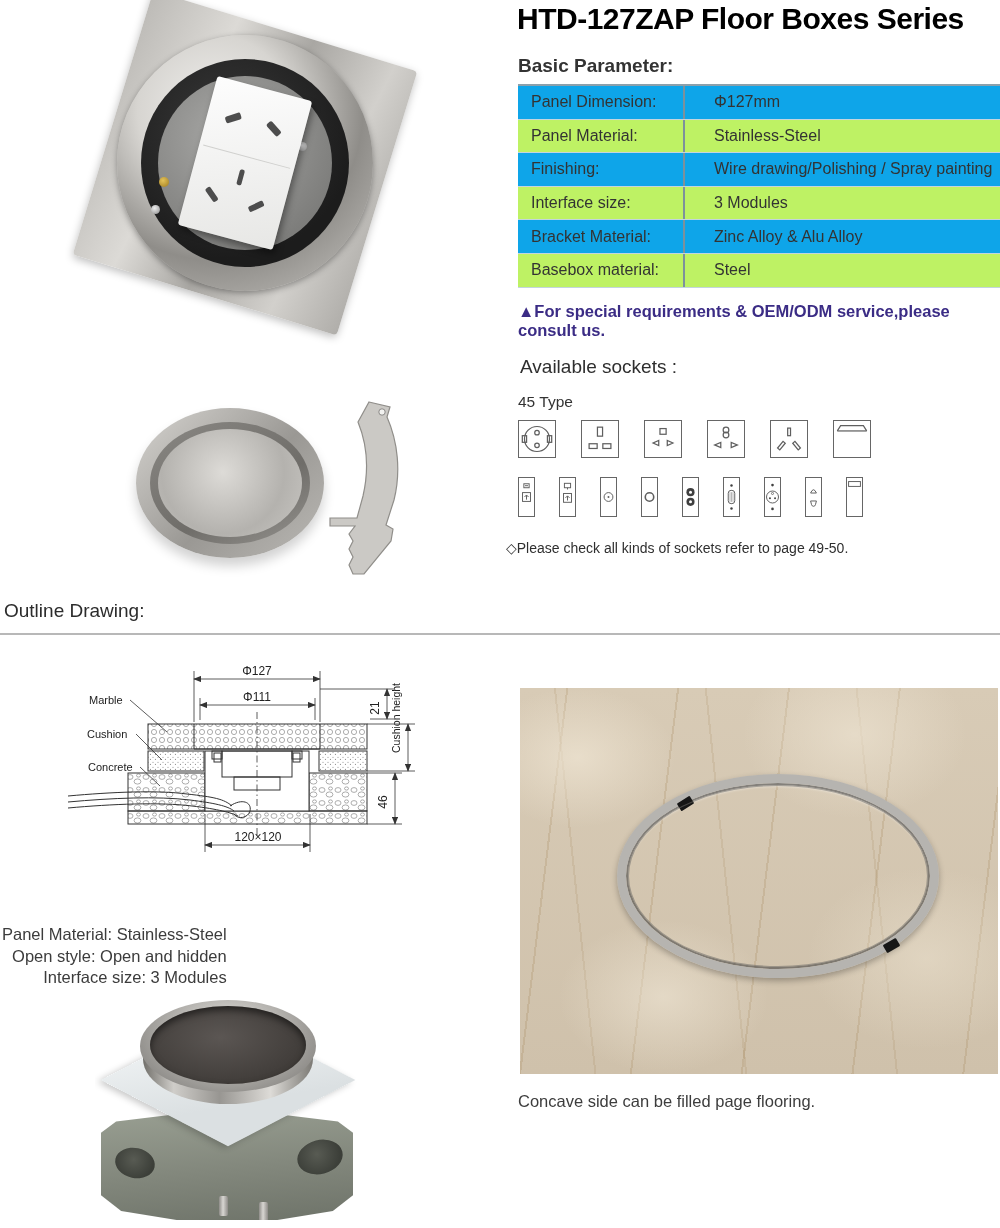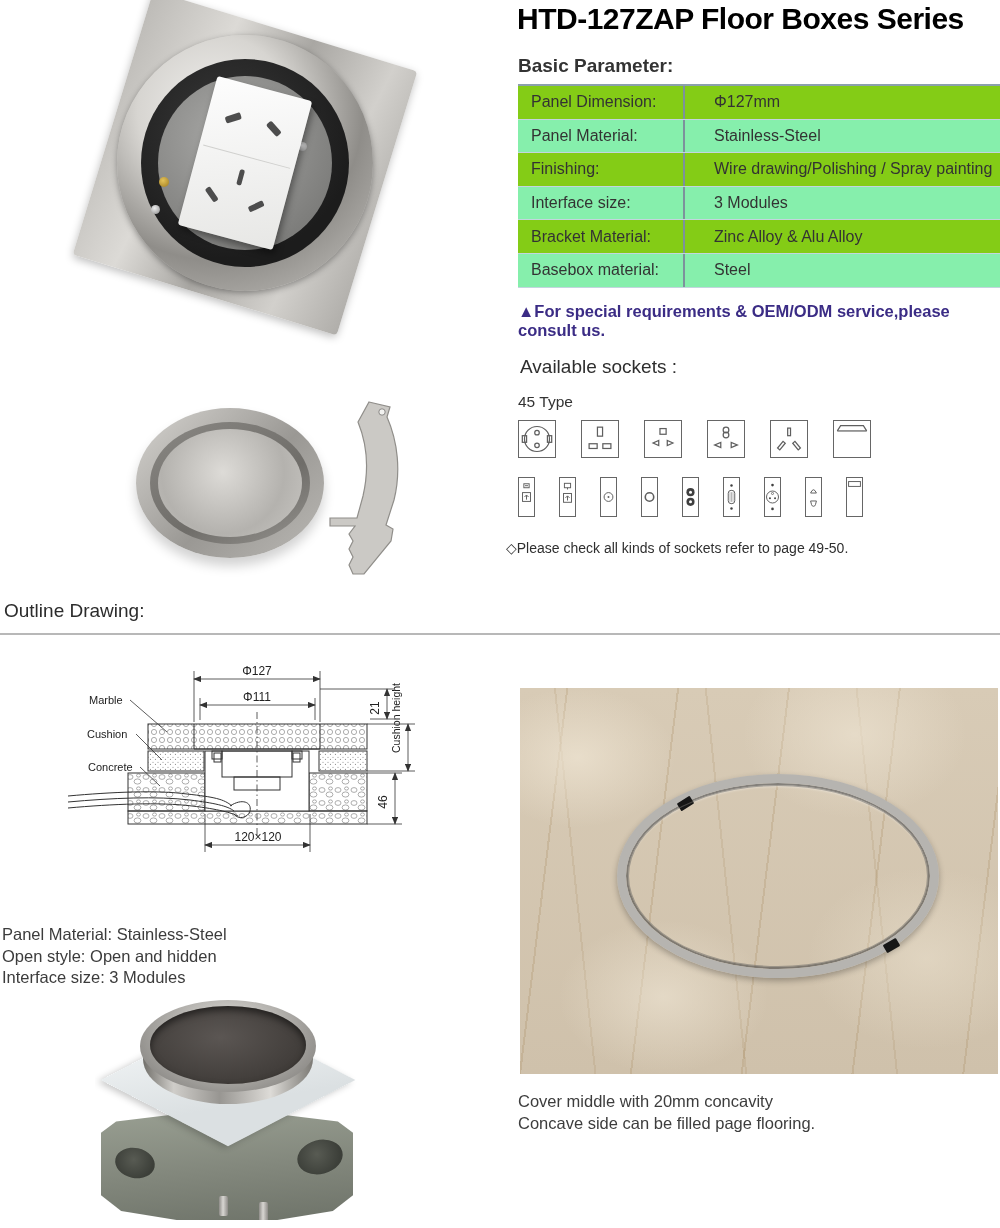--- a/index.html
+++ b/index.html
@@ -9,28 +9,28 @@
 
   
   .title{left:517px;top:2px;width:482px;font-size:30px;font-weight:700;color:#000000;letter-spacing:-0.5px;}
   .h2{left:518px;top:55px;font-size:19px;font-weight:600;color:#333;}
   .note{left:518px;top:302px;width:488px;font-size:16.5px;font-weight:700;color:#3b2c85;}
   .h3{left:520px;top:356px;font-size:19px;color:#2f2f2f;}
   .type45{left:518px;top:393px;font-size:15.5px;color:#333;}
   .socknote{left:506px;top:540px;font-size:14px;color:#2f2f2f;}
   .outline-h{left:4px;top:600px;font-size:19px;color:#2c2c2c;}
   .rule{left:0;top:633px;width:1000px;height:2px;background:#b8b8b8;}
-  .specs{left:2px;top:924px;font-size:16.5px;line-height:21.5px;color:#3c3c3c;}
+  .specs{left:2px;top:924px;font-size:16.5px;line-height:21.5px;color:#3c3c3c;text-align:right;}
   .caption{left:518px;top:1090px;font-size:16.5px;line-height:22px;color:#3d3d3d;}
 
   
   .ptable{left:518px;top:84px;width:482px;border-top:2px solid #8ba0ab;border-bottom:1px solid #c3d5de;}
-  .trow{display:flex;height:32.6px;border-bottom:1px solid #c3d5de;background:#86efac;}
+  .trow{display:flex;height:32.6px;border-bottom:1px solid #c3d5de;background:#bef264;}
   .trow:last-child{border-bottom:none;}
-  .trow.alt{background:#84cc16;}
+  .trow.alt{background:#0ea5e9;}
   .tlabel{width:167px;border-right:2px solid #7d919c;display:flex;align-items:center;
           padding-left:13px;box-sizing:border-box;font-size:16px;color:#333;}
   .tvalue{flex:1;display:flex;align-items:center;padding-left:29px;font-size:16px;color:#333;}
 
   
   .sockrow1{left:518px;top:420px;display:flex;gap:25px;}
   .sockrow2{left:518px;top:477px;display:flex;gap:24px;}
   .sock1{width:38px;height:38px;border:1.3px solid #666;box-sizing:border-box;background:#fff;}
   .sock2{width:17px;height:40px;border:1.2px solid #666;box-sizing:border-box;background:#fff;}
   .sock1 svg,.sock2 svg{width:100%;height:100%;display:block;}
@@ -432,17 +432,16 @@
   </div>
 
   <div class="abs photoC">
     <div class="mring">
       <div class="notch n1"></div>
       <div class="notch n2"></div>
     </div>
   </div>
 
   <div class="abs caption">
-    <div>Cover middle with 20mm concavity</div>
     <div>Concave side can be filled page flooring.</div>
   </div>
 
 </div>
 
 </body></html>

